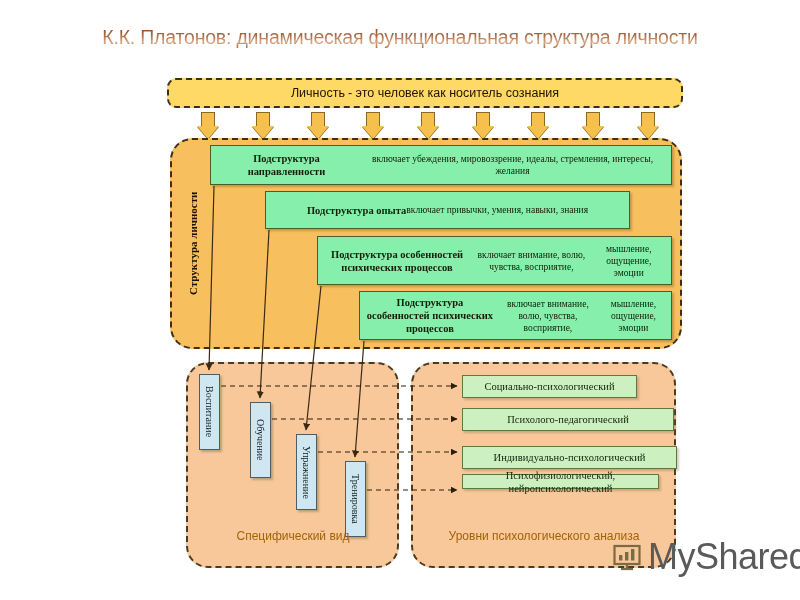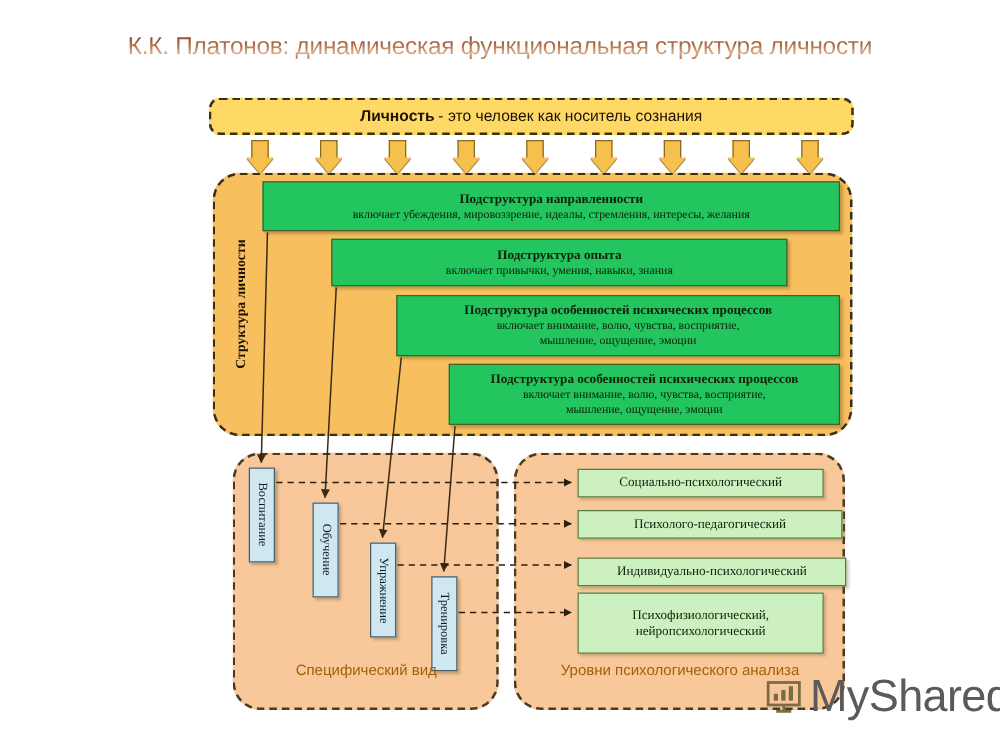--- a/index.html
+++ b/index.html
@@ -47,21 +47,21 @@
     background: #ffd966;
     border: 2px dashed #3b3016;
     border-radius: 9px;
     display: flex;
     align-items: center;
     justify-content: center;
     font-size: 12.5px;
     color: #1e1200;
   }
   #person-box .lead {
-    font-weight: bold;
+    font-weight: normal;
     margin-right: 3px;
   }
 
   
   #arrow-row {
     position: absolute;
     left: 197px;
     top: 112px;
     width: 462px;
     height: 27px;
@@ -123,25 +123,25 @@
     font-size: 11px;
     color: #1a1100;
     writing-mode: vertical-rl;
     transform: rotate(180deg);
     white-space: nowrap;
   }
 
   .sub-box {
     position: absolute;
     box-sizing: border-box;
-    background: #22c55e;
+    background: #86efac;
     border: 1px solid #4b5e2a;
     box-shadow: 2px 2px 2px rgba(100,80,20,0.35);
     display: flex;
-    flex-direction: column;
+    flex-direction: row;
     align-items: center;
     justify-content: center;
     font-family: "Liberation Serif", serif;
     color: #11200a;
     text-align: center;
     padding: 1px 4px;
   }
   .sub-box .sb-title {
     font-weight: bold;
     font-size: 10.5px;
@@ -213,24 +213,24 @@
     display: flex;
     flex-direction: column;
     align-items: center;
     justify-content: center;
     font-family: "Liberation Serif", serif;
     font-size: 10.5px;
     color: #10230a;
     text-align: center;
     line-height: 13px;
   }
-  #level-1 { left: 462px; top: 375px; width: 197px; height: 23px; }
+  #level-1 { left: 462px; top: 375px; width: 175px; height: 23px; }
   #level-2 { left: 462px; top: 408px; width: 212px; height: 23px; }
   #level-3 { left: 462px; top: 431px; width: 215px; height: 23px; margin-top: 15px; }
-  #level-4 { left: 462px; top: 474px; width: 197px; height: 49px; }
+  #level-4 { left: 462px; top: 474px; width: 197px; height: 15px; }
 
   
   #connectors {
     position: absolute;
     left: 0;
     top: 0;
     width: 800px;
     height: 600px;
     pointer-events: none;
   }

